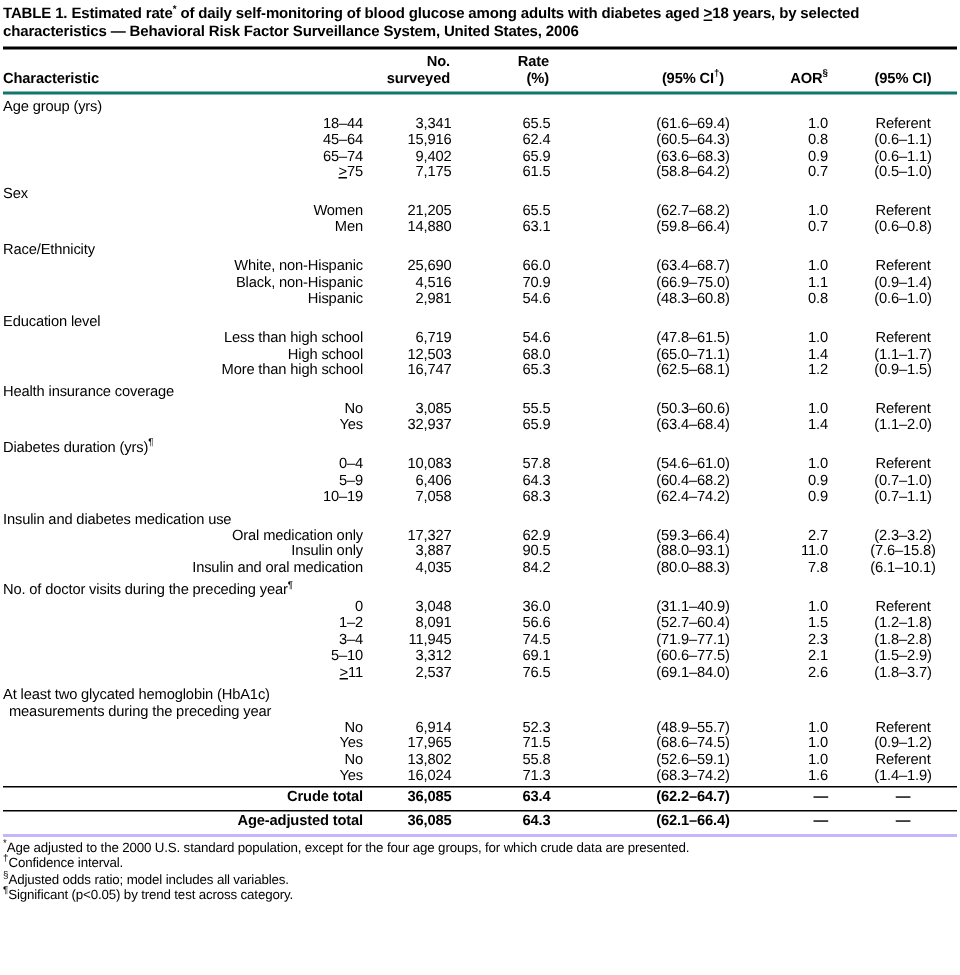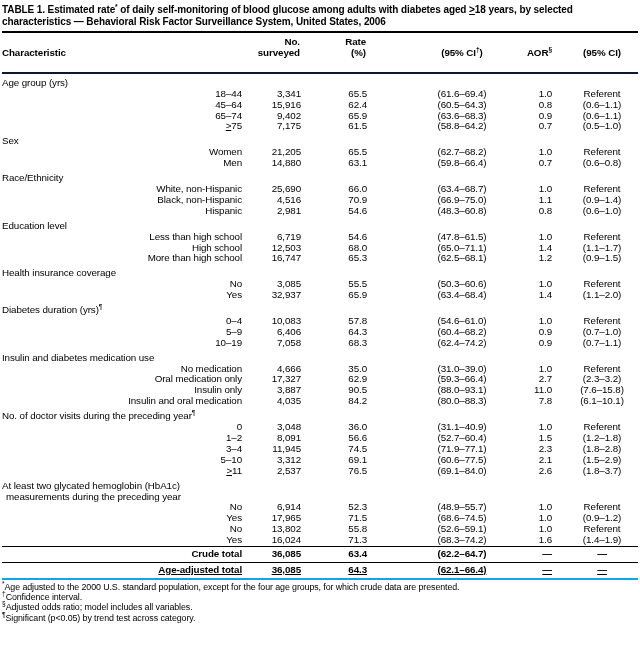--- a/index.html
+++ b/index.html
@@ -8,35 +8,35 @@
     width: 640px; height: 650px; overflow: hidden;
     background: #ffffff; color: #000;
     font-family: "Liberation Sans", sans-serif;
     padding: 4px 2px 0 2px;
   }
   .title { font-weight: bold; font-size: 10px; line-height: 12px; letter-spacing: -0.1px; }
   .tline { white-space: nowrap; }
   .rule-top { height: 2px; background: #000; margin-top: 3px; }
   table { width: 636px; border-collapse: collapse; table-layout: fixed; }
   th, td { padding: 0; font-size: 9.8px; line-height: 10.9px; letter-spacing: -0.1px; vertical-align: bottom; }
-  thead th { font-weight: bold; border-bottom: 2px solid #0f172a; padding-bottom: 13px; padding-top: 4px; }
+  thead th { font-weight: bold; border-bottom: 2px solid #0f766e; padding-bottom: 2px; padding-top: 4px; }
   th.c1 { text-align: left; }
   th.c2, th.c3 { text-align: right; padding-right: 4px; }
   th.c4 { text-align: center; padding-left: 30px; }
   th.c5 { text-align: right; padding-right: 6px; }
   th.c6 { padding-left: 8px; }
   td.c2, td.c3 { text-align: right; padding-right: 3px; }
   td.c4 { text-align: center; padding-left: 30px; }
   td.c5 { text-align: right; padding-right: 6px; }
   td.c6 { text-align: center; padding-left: 8px; }
   tr.section td { padding-top: 4px; font-weight: normal; }
   td.sec .cont { padding-left: 4px; }
   td.lbl { padding-left: 8px; text-align: right; }
   tr.total td { border-top: 1px solid #000; font-weight: bold; padding-top: 2px; padding-bottom: 2px; }
-  tr.total.last td { border-bottom: 2px solid #0ea5e9; text-decoration: underline; }
+  tr.total.last td { border-bottom: 2px solid #c4b5fd; }
   sup { font-size: 6.5px; vertical-align: super; line-height: 0; letter-spacing: 0; }
   .geq { text-decoration: underline; }
   .footnotes { margin-top: 2px; }
   .footnote { font-size: 8.9px; line-height: 10.3px; letter-spacing: -0.1px; }
 </style>
 </head>
 <body>
 
 <div class="page">
 
@@ -238,28 +238,20 @@
           <td class="c4">(62.4–74.2)</td>
           <td class="c5">0.9</td>
           <td class="c6">(0.7–1.1)</td>
         </tr>
         <tr class="section">
           <td colspan="6" class="c1 sec">
             <div>Insulin and diabetes medication use</div>
           </td>
         </tr>
         <tr class="data">
-          <td class="c1 lbl">No medication</td>
-          <td class="c2">4,666</td>
-          <td class="c3">35.0</td>
-          <td class="c4">(31.0–39.0)</td>
-          <td class="c5">1.0</td>
-          <td class="c6">Referent</td>
-        </tr>
-        <tr class="data">
           <td class="c1 lbl">Oral medication only</td>
           <td class="c2">17,327</td>
           <td class="c3">62.9</td>
           <td class="c4">(59.3–66.4)</td>
           <td class="c5">2.7</td>
           <td class="c6">(2.3–3.2)</td>
         </tr>
         <tr class="data">
           <td class="c1 lbl">Insulin only</td>
           <td class="c2">3,887</td>

